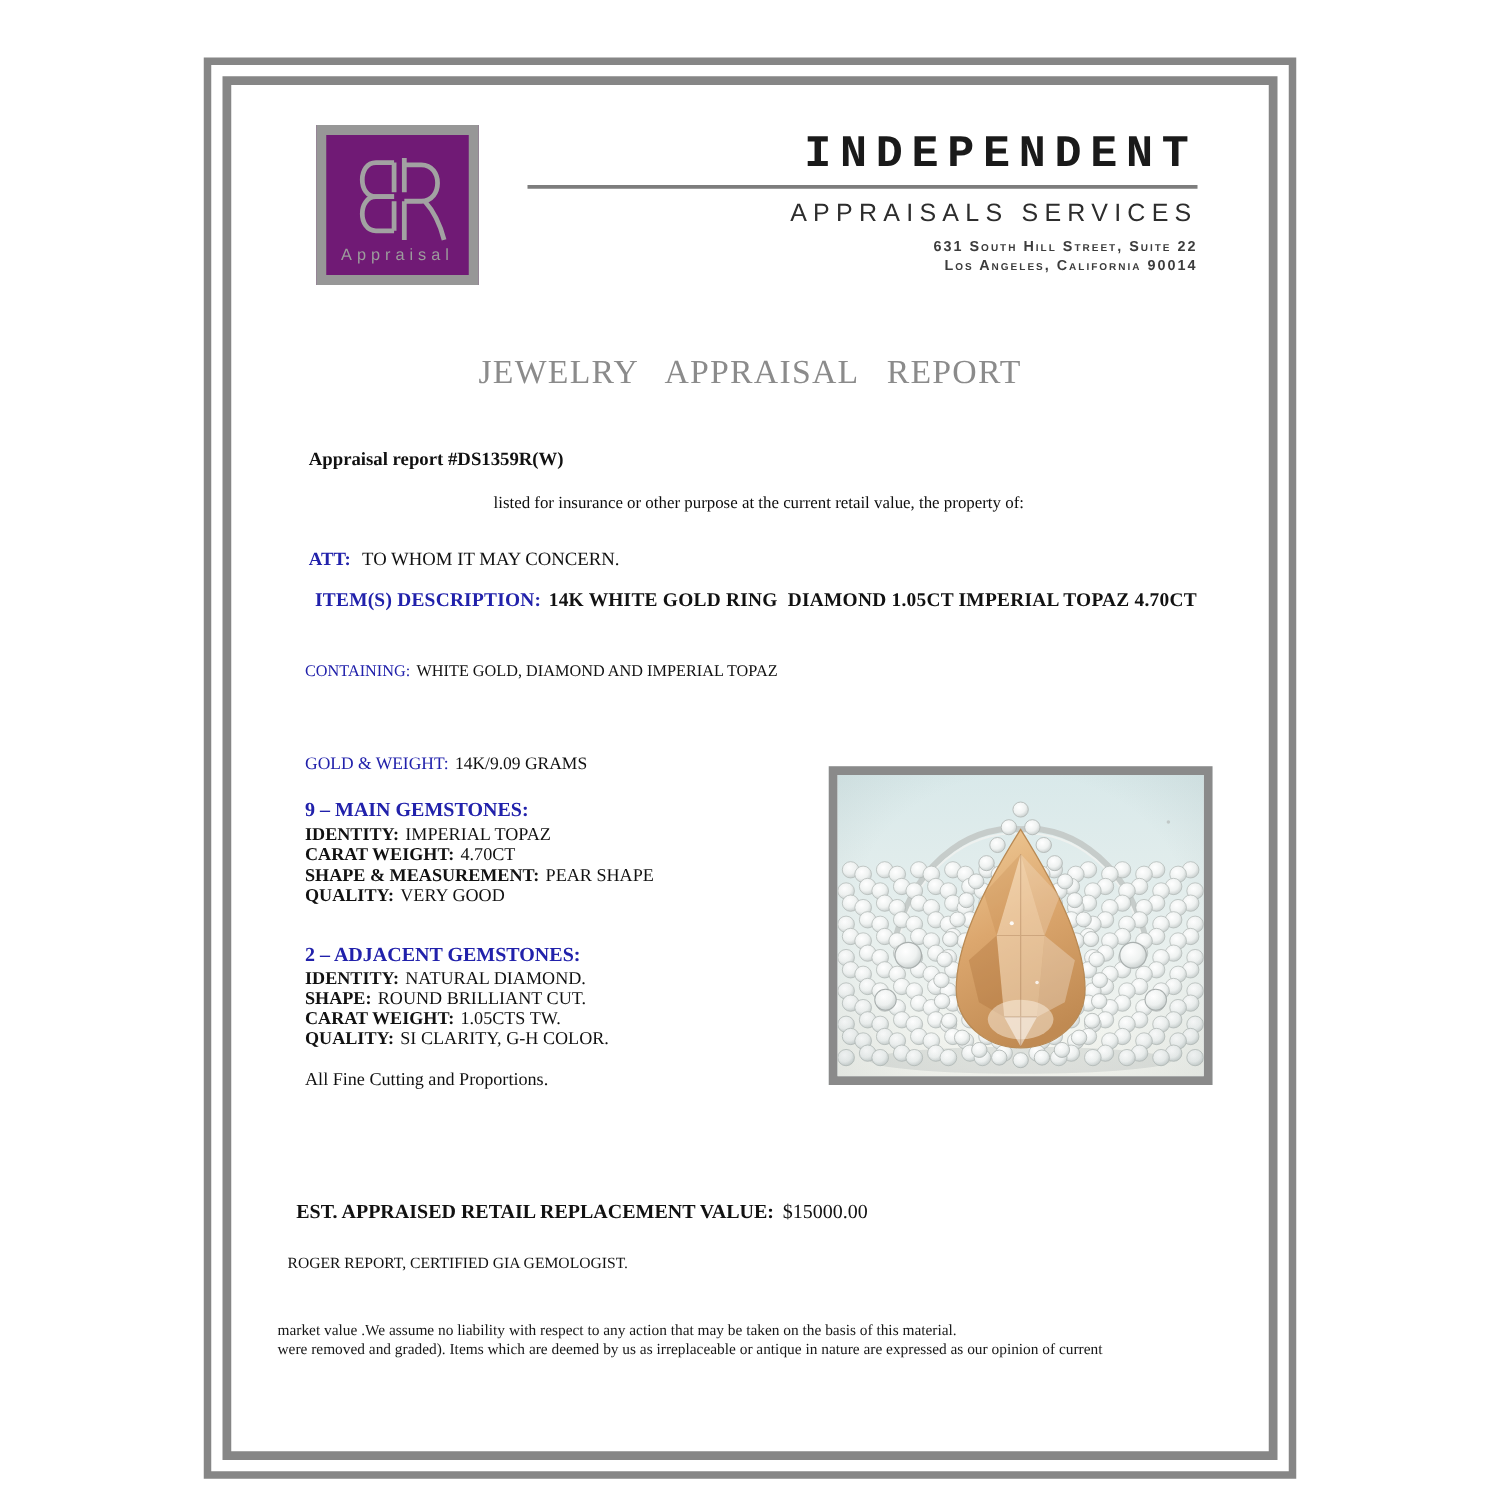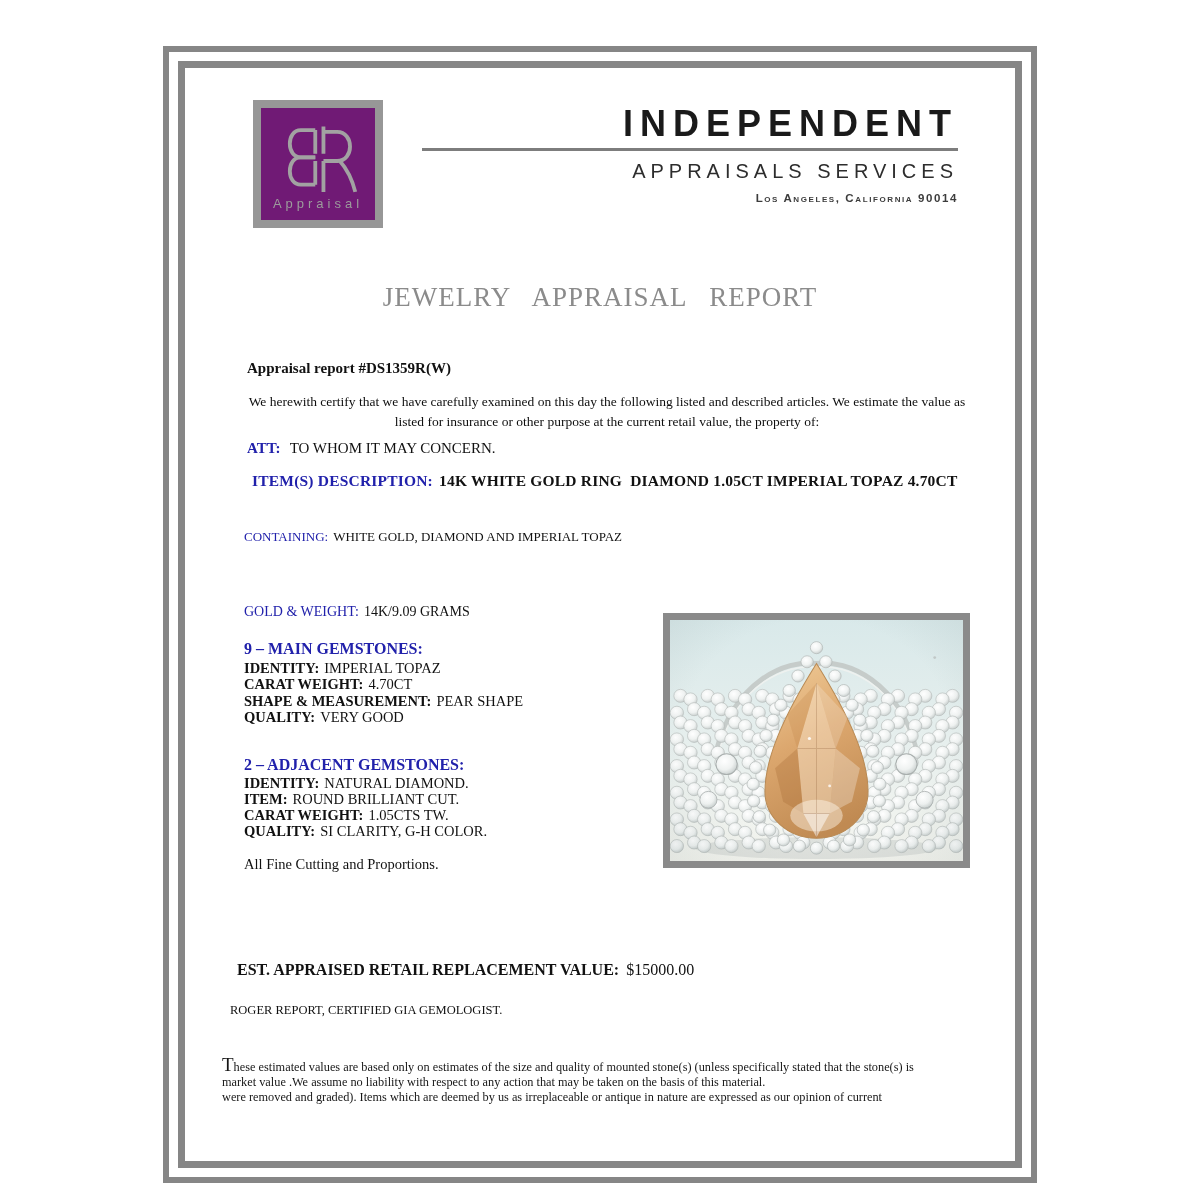--- a/index.html
+++ b/index.html
@@ -16,21 +16,21 @@
   
   .logo-box { position:absolute; left:253px; top:100px; width:130px; height:128px;
               border:8px solid #979797; background:#701a75; display:flex; flex-direction:column;
               align-items:center; justify-content:flex-end; padding-bottom:9px; }
   .logo-box svg { position:absolute; top:12px; left:50%; transform:translateX(-50%); }
   .logo-label { font-family:"Liberation Sans", sans-serif; font-size:13px; letter-spacing:4px;
                 color:#9c9c9c; white-space:nowrap; }
 
   
   .letterhead { position:absolute; right:242px; top:104px; width:620px; text-align:right; }
-  .lh-title { font-family:Liberation Sans, sans-serif; font-weight:bold; font-size:36px;
+  .lh-title { font-family:Liberation Mono, monospace; font-weight:bold; font-size:36px;
               letter-spacing:7px; color:#1a1a1a; line-height:40px; white-space:nowrap; }
   .lh-rule { margin-top:4px; margin-left:auto; width:536px; height:3px; background:#7d7d7d; }
   .lh-subtitle { margin-top:9px; font-family:"Liberation Sans", sans-serif; font-size:20px;
                  letter-spacing:5px; color:#2d2d2d; white-space:nowrap; }
   .lh-address { margin-top:8px; font-family:"Liberation Sans", sans-serif; font-weight:bold;
                 font-variant:small-caps; font-size:11.5px; letter-spacing:1.6px; color:#3c3c3c;
                 line-height:15px; white-space:nowrap; }
 
   
   .doc-title { position:absolute; left:183px; top:282px; width:834px; text-align:center;
@@ -103,30 +103,30 @@
       </g>
     </svg>
     <div class="logo-label">Appraisal</div>
   </div>
 
   <div class="letterhead">
     <div class="lh-title">INDEPENDENT</div>
     <div class="lh-rule"></div>
     <div class="lh-subtitle">APPRAISALS SERVICES</div>
     <div class="lh-address">
+      <div>631 South Hill Street, Suite 22</div>
       <div>Los Angeles, California 90014</div>
     </div>
   </div>
 
   <div class="doc-title">JEWELRY APPRAISAL REPORT</div>
 
   <div class="report-number">Appraisal report #DS1359R(W)</div>
 
   <div class="certify">
-    <div>We herewith certify that we have carefully examined on this day the following listed and described articles. We estimate the value as</div>
     <div>listed for insurance or other purpose at the current retail value, the property of:</div>
   </div>
 
   <div class="att-line">
     <span class="lbl blue">ATT:</span><span>TO WHOM IT MAY CONCERN.</span>
   </div>
 
   <div class="item-line">
     <span class="lbl blue">ITEM(S) DESCRIPTION:</span><span class="pre">14K WHITE GOLD RING  DIAMOND 1.05CT IMPERIAL TOPAZ 4.70CT</span>
   </div>
@@ -154,21 +154,21 @@
       <span class="lbl">QUALITY:</span><span>VERY GOOD</span>
     </div>
   </div>
 
   <div class="gem-block" id="adjacent-gemstones">
     <div class="heading blue">2 – ADJACENT GEMSTONES:</div>
     <div class="row">
       <span class="lbl">IDENTITY:</span><span>NATURAL DIAMOND.</span>
     </div>
     <div class="row">
-      <span class="lbl">ITEM:</span><span>ROUND BRILLIANT CUT.</span>
+      <span class="lbl">SHAPE:</span><span>ROUND BRILLIANT CUT.</span>
     </div>
     <div class="row">
       <span class="lbl">CARAT WEIGHT:</span><span>1.05CTS TW.</span>
     </div>
     <div class="row">
       <span class="lbl">QUALITY:</span><span>SI CLARITY, G-H COLOR.</span>
     </div>
   </div>
 
   <div class="note-line">All Fine Cutting and Proportions.</div>
@@ -506,18 +506,17 @@
     </svg>
   </div>
 
   <div class="value-line">
     <span class="lbl">EST. APPRAISED RETAIL REPLACEMENT VALUE:</span><span>$15000.00</span>
   </div>
 
   <div class="gemologist-line">ROGER REPORT, CERTIFIED GIA GEMOLOGIST.</div>
 
   <div class="disclaimer">
-    <div class="dl1">These estimated values are based only on estimates of the size and quality of mounted stone(s) (unless specifically stated that the stone(s) is</div>
     <div>market value .We assume no liability with respect to any action that may be taken on the basis of this material.</div>
     <div>were removed and graded). Items which are deemed by us as irreplaceable or antique in nature are expressed as our opinion of current</div>
   </div>
 
 </div>
 
 </body></html>

